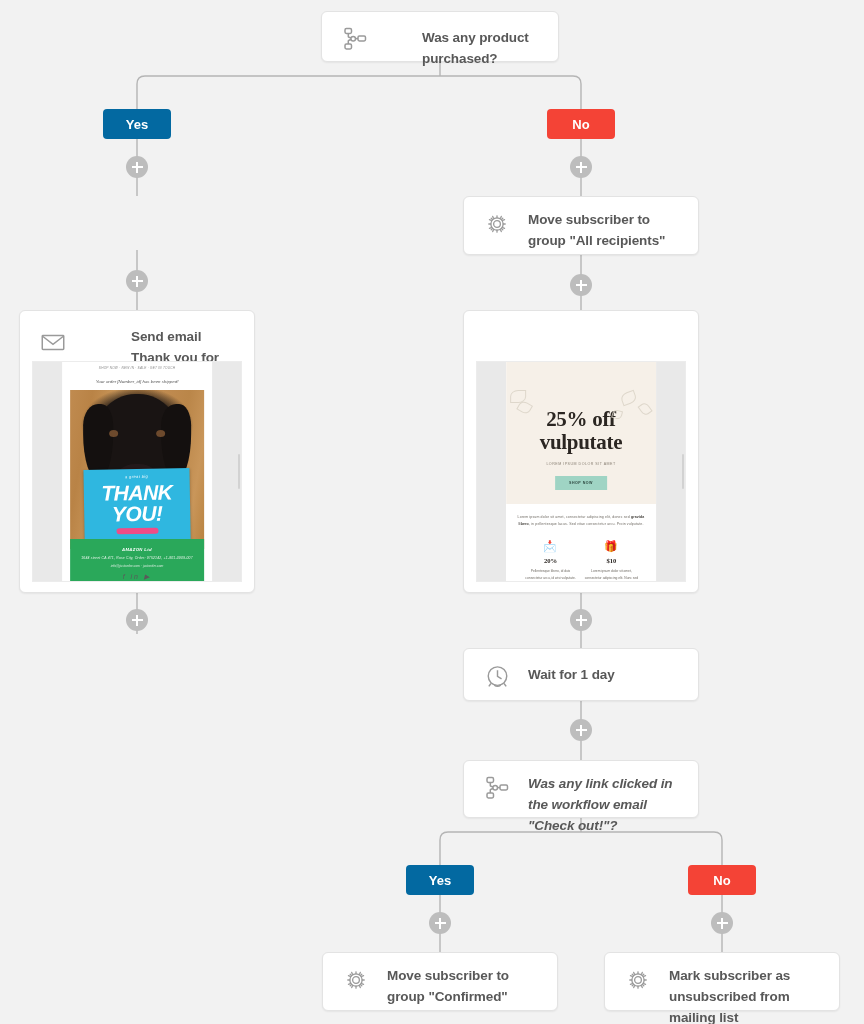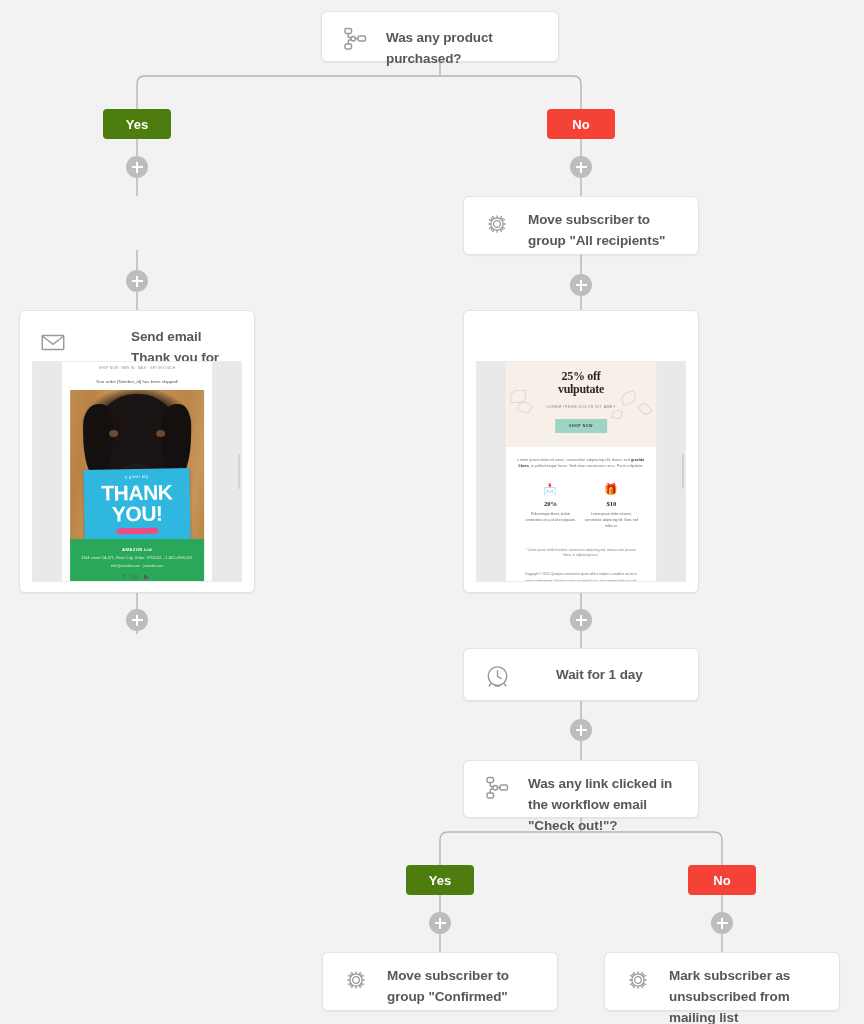--- a/index.html
+++ b/index.html
@@ -71,21 +71,21 @@
     height: 30px;
     border-radius: 4px;
     display: flex;
     align-items: center;
     justify-content: center;
     color: #fff;
     font-size: 13px;
     font-weight: bold;
     box-sizing: border-box;
   }
-  .badge.yes { background: #4d7c0f; }
+  .badge.yes { background: #0369a1; }
   .badge.no  { background: #f44336; }
 
   
   .plus {
     position: absolute;
     width: 22px;
     height: 22px;
     border-radius: 50%;
     background: #bdbdbd;
     display: flex;
@@ -257,24 +257,25 @@
   .ck-hero {
     position: relative;
     background: #f6f0e8;
     padding: 8px 6px 14px;
     text-align: center;
     overflow: hidden;
   }
   .ck-h1 {
     font-family: "Liberation Serif", serif;
     font-weight: bold;
-    font-size: 12px;
+    font-size: 21px;
     line-height: 1.08;
     color: #2b2622;
     letter-spacing: -0.3px;
+    margin-top: 38px;
   }
   .ck-sub {
     font-size: 3.6px;
     color: #8b8276;
     letter-spacing: 0.5px;
     padding-top: 9px;
   }
   .ck-btn {
     display: inline-block;
     margin-top: 10px;
@@ -358,21 +359,21 @@
       <path d="M581 818 L581 832"></path>
 
       <path d="M440 865 L440 840 Q440 832 448 832 L573 832 Q581 832 581 832"></path>
       <path d="M722 865 L722 840 Q722 832 714 832 L589 832 Q581 832 581 832"></path>
       <path d="M440 894 L440 952"></path>
       <path d="M722 894 L722 952"></path>
     </g>
   </svg>
 
   <div class="node" style="left:321px; top:11px; width:238px; height:51px;">
-    <div class="node-head" style="padding-top:10px;">
+    <div class="node-head" style="padding-top:10px;gap:36px;">
       <div class="node-icon">
         <svg width="26" height="26" viewBox="0 0 26 26" fill="none" stroke="currentColor" stroke-width="1.5">
           <rect x="3" y="2.5" width="6.5" height="5" rx="1.4"></rect>
           <rect x="3" y="18" width="6.5" height="5" rx="1.4"></rect>
           <rect x="16" y="10" width="7.5" height="5" rx="1.4"></rect>
           <circle cx="11.2" cy="12.7" r="2.3"></circle>
           <path d="M6.3 7.5 L6.3 10.4 Q6.3 11 7 11.2 L9 12"></path>
           <path d="M6.3 18 L6.3 15.1 Q6.3 14.5 7 14.3 L9 13.5"></path>
           <path d="M13.5 12.6 L16 12.6"></path>
         </svg>
@@ -398,21 +399,21 @@
     <div class="node-head" style="padding-bottom:6px;gap:47px;">
       <div class="node-icon">
         <svg width="28" height="28" viewBox="0 0 30 30" fill="none" stroke="currentColor" stroke-width="1.6">
           <rect x="3.5" y="8" width="23" height="15" rx="0.8"></rect>
           <path d="M3.5 8.6 L15 17.4 L26.5 8.6"></path>
         </svg>
       </div>
       <div class="node-label" style="padding-top:2px;">Send email Thank you for your purchase!</div>
     </div>
 
-    <div class="preview" style="top:50px; bottom:10px;">
+    <div class="preview" style="top:50px; bottom:10px;font-style:italic;">
       <div class="preview-inner">
         <div class="tq-top">SHOP NOW   ·   NEW IN   ·   SALE   ·   GET IN TOUCH</div>
         <div class="tq-sub">Your order [Number_id] has been shipped!</div>
         <div class="tq-photo">
           <div class="dog-head">
             <div class="dog-ear-l"></div>
             <div class="dog-ear-r"></div>
             <div class="dog-eye l"></div>
             <div class="dog-eye r"></div>
             <div class="dog-snout"></div>
@@ -509,38 +510,38 @@
 
         </div>
       </div>
       <div class="pv-scroll"></div>
     </div>
   </div>
 
   <div class="plus" style="left:570px; top:609px;"></div>
 
   <div class="node" style="left:463px; top:648px; width:236px; height:53px;">
-    <div class="node-head" style="padding-top:10px;gap:28px;">
+    <div class="node-head" style="padding-top:10px;">
       <div class="node-icon">
         <svg width="27" height="27" viewBox="0 0 28 28" fill="none" stroke="currentColor" stroke-width="1.5">
           <circle cx="14" cy="13.6" r="9.6"></circle>
           <path d="M14 7.6 L14 13.8 L18.2 16.4"></path>
           <path d="M7.2 21.3 L5 24.2"></path>
           <path d="M20.8 21.3 L23 24.2"></path>
           <path d="M10.6 22.9 Q14 25.2 17.4 22.9"></path>
         </svg>
       </div>
       <div class="node-label">Wait for 1 day</div>
     </div>
   </div>
 
   <div class="plus" style="left:570px; top:719px;"></div>
 
   <div class="node" style="left:463px; top:760px; width:236px; height:58px;">
-    <div class="node-head" style="padding-top:10px;">
+    <div class="node-head" style="padding-top:10px;font-style:italic;">
       <div class="node-icon">
         <svg width="26" height="26" viewBox="0 0 26 26" fill="none" stroke="currentColor" stroke-width="1.5">
           <rect x="3" y="2.5" width="6.5" height="5" rx="1.4"></rect>
           <rect x="3" y="18" width="6.5" height="5" rx="1.4"></rect>
           <rect x="16" y="10" width="7.5" height="5" rx="1.4"></rect>
           <circle cx="11.2" cy="12.7" r="2.3"></circle>
           <path d="M6.3 7.5 L6.3 10.4 Q6.3 11 7 11.2 L9 12"></path>
           <path d="M6.3 18 L6.3 15.1 Q6.3 14.5 7 14.3 L9 13.5"></path>
           <path d="M13.5 12.6 L16 12.6"></path>
         </svg>

